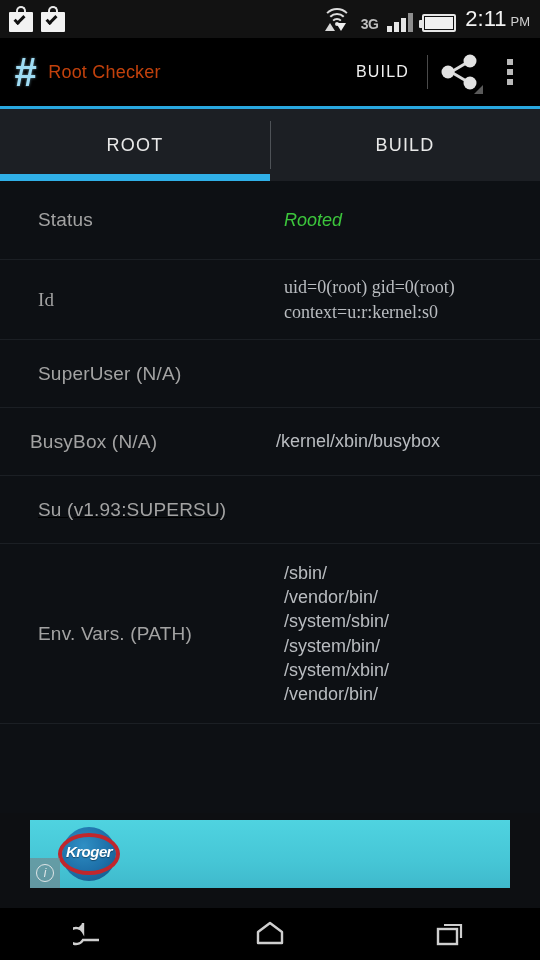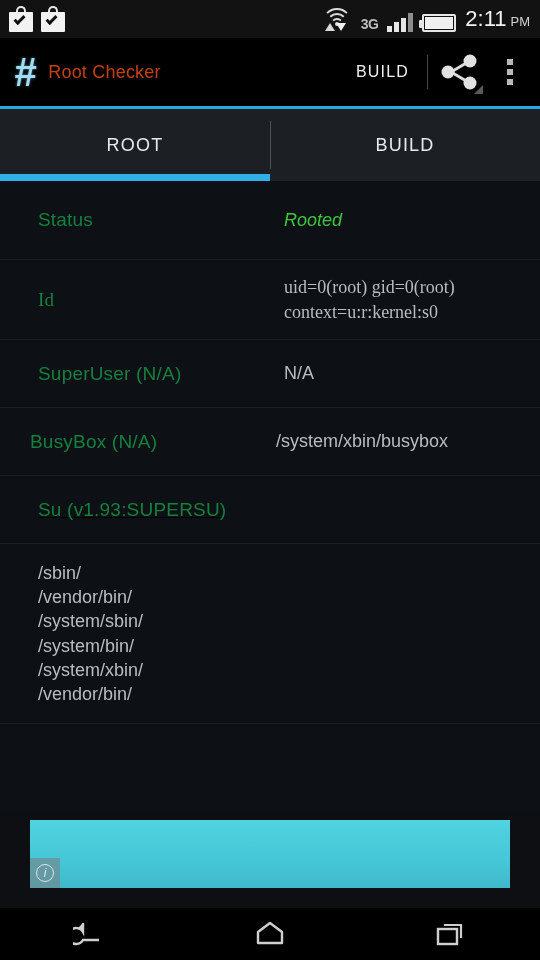--- a/index.html
+++ b/index.html
@@ -278,21 +278,21 @@
     position: relative;
     display: flex;
     align-items: center;
     box-sizing: border-box;
     border-bottom: 1px solid #1b1f24;
     padding: 0 14px 0 38px;
   }
   .row .label {
     width: 246px;
     flex: none;
-    color: #15803d;
+    color: #a3a3a3;
     font-size: 19px;
     letter-spacing: 0.2px;
     box-sizing: border-box;
     padding-right: 8px;
   }
   .row .value {
     flex: 1;
     color: #b9bcc0;
     font-size: 18px;
     line-height: 1.35;
@@ -490,44 +490,49 @@
     </div>
 
     <div class="row" id="row-id">
       <span class="label">Id</span>
       <span class="value">uid=0(root) gid=0(root)
 context=u:r:kernel:s0</span>
     </div>
 
     <div class="row" id="row-superuser">
       <span class="label">SuperUser (N/A)</span>
-      <span class="value">N/A</span>
     </div>
 
     <div class="row" id="row-busybox">
       <span class="label">BusyBox (N/A)</span>
-      <span class="value">/system/xbin/busybox</span>
+      <span class="value">/kernel/xbin/busybox</span>
     </div>
 
     <div class="row" id="row-su">
       <span class="label">Su (v1.93:SUPERSU)</span>
     </div>
 
     <div class="row" id="row-env">
+      <span class="label">Env. Vars. (PATH)</span>
       <span class="value">/sbin/
 /vendor/bin/
 /system/sbin/
 /system/bin/
 /system/xbin/
 /vendor/bin/</span>
     </div>
 
   </div>
 
   <div id="ad-banner">
+    <div id="ad-logo">
+      <span class="globe"></span>
+      <span class="ring"></span>
+      <span class="brand">Kroger</span>
+    </div>
     <div id="ad-info-badge">
       <span class="circle">i</span>
     </div>
   </div>
 
   <div id="nav-bar">
     <div class="nav-btn">
       <svg width="34" height="30" viewBox="0 0 34 30" aria-hidden="true">
         <path d="M10 5 L10 14 A8 8 0 1 0 10 22 L26 22" fill="none" stroke="#cfcfcf" stroke-width="2.4" transform="translate(0,-1)"></path>
         <path d="M10 4 L4 10 L10 10 Z" fill="#cfcfcf"></path>

